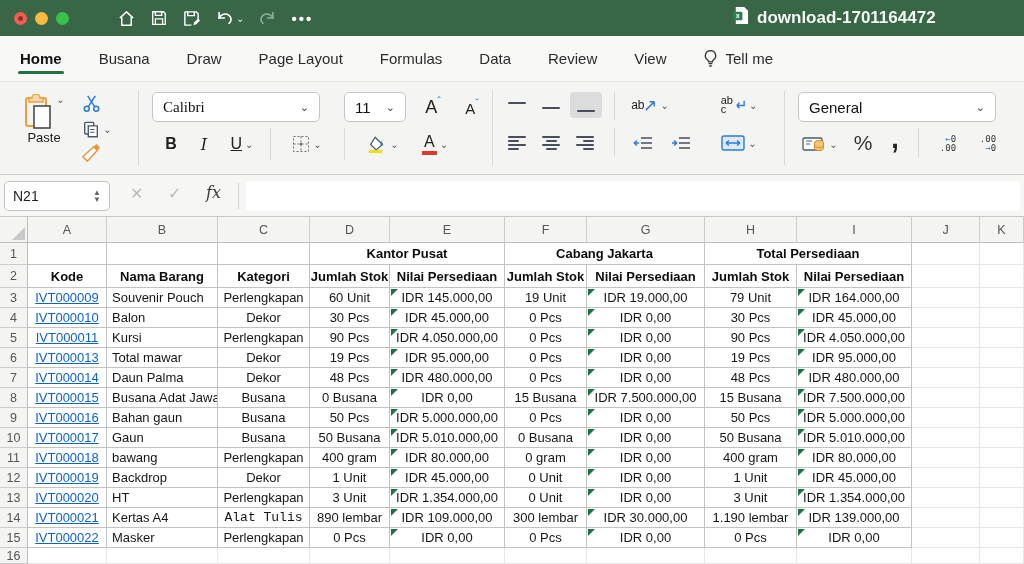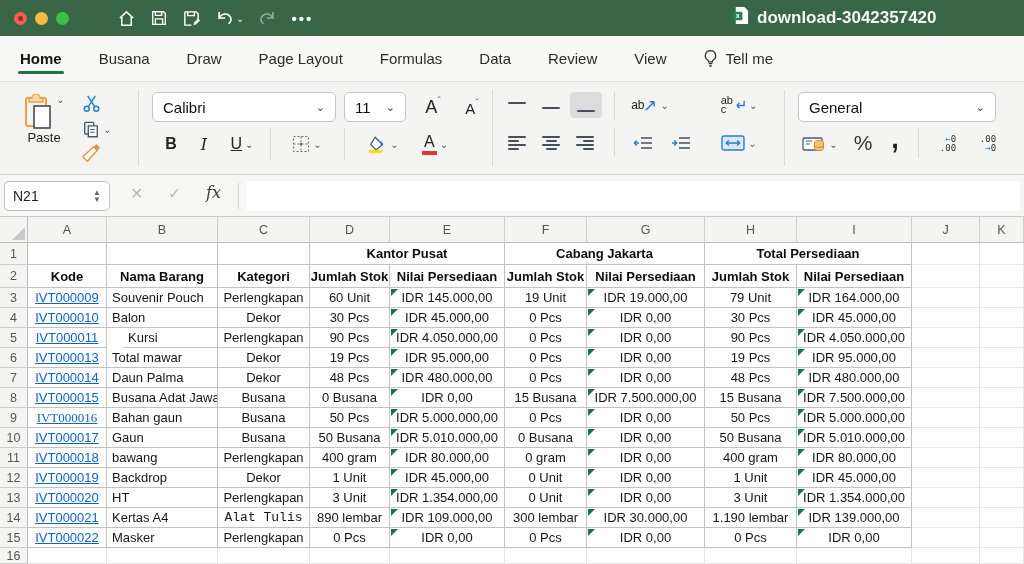--- a/index.html
+++ b/index.html
@@ -117,21 +117,21 @@
     <span class="tb-ellipsis">•••</span>
   </div>
   <div class="doc-title">
     <span>
       <svg width="17" height="19" viewBox="0 0 18 20">
           <path d="M4 1h9l4 4v14H4z" fill="#fff"></path>
           <rect x="1" y="6" width="10" height="9" rx="1" fill="#2e7d4f"></rect>
           <text x="6" y="13" font-size="7.5" fill="#fff" text-anchor="middle" font-family="Liberation Sans,sans-serif" font-weight="bold">x</text>
         </svg>
     </span>
-    <span>download-3042357420</span>
+    <span>download-1701164472</span>
   </div>
 </div>
 
 <div class="tabrow" id="tabrow">
     <div class="tab active">
       <span>Home</span>
     </div>
     <div class="tab">
       <span>Busana</span>
     </div>
@@ -191,21 +191,21 @@
     <span class="chev-s">⌄</span>
   </div>
   <div class="rbtn" style="left:78px; top:60px; width:26px; height:24px;">
     <svg width="22" height="20" viewBox="0 0 24 22">
         <path d="M3 14 15 3l4 4-11 12z" fill="#fff" stroke="#e8953a" stroke-width="1.6"></path>
         <path d="M15 3l4 4 3-3-4-4z" fill="#e8953a"></path>
       </svg>
   </div>
   <div class="vsep" style="left:138px;"></div>
 
-  <div class="combo" style="left:152px; top:10px; width:184px;">
+  <div class="combo" style="left:152px; top:10px; width:168px;font-family:Liberation Serif, serif;">
     <span>Calibri</span>
     <span class="chev">⌄</span>
   </div>
   <div class="combo" style="left:344px; top:10px; width:62px;">
     <span>11</span>
     <span class="chev">⌄</span>
   </div>
   <div class="rbtn" style="left:416px; top:12px; width:34px; height:26px;">
     <span style="font-size:18px; color:#222;">A</span>
       <span style="color:#2b7cd3; font-size:11px; margin-top:-12px;">ˆ</span>
@@ -434,21 +434,21 @@
       <div class="cell tb" style="grid-area: 5 / 4;">Dekor</div>
       <div class="cell tb" style="grid-area: 5 / 5;">30 Pcs</div>
       <div class="cell tb err" style="grid-area: 5 / 6;">IDR 45.000,00</div>
       <div class="cell tb" style="grid-area: 5 / 7;">0 Pcs</div>
       <div class="cell tb err" style="grid-area: 5 / 8;">IDR 0,00</div>
       <div class="cell tb" style="grid-area: 5 / 9;">30 Pcs</div>
       <div class="cell tb err" style="grid-area: 5 / 10;">IDR 45.000,00</div>
       <div class="cell lb" style="grid-area: 5 / 11;"></div>
       <div class="cell lb" style="grid-area: 5 / 12;"></div>
       <div class="cell tb link" style="grid-area: 6 / 2;">IVT000011</div>
-      <div class="cell tb left" style="grid-area: 6 / 3; margin-left: 16px;">Kursi</div>
+      <div class="cell tb left" style="grid-area: 6 / 3;">Kursi</div>
       <div class="cell tb" style="grid-area: 6 / 4;">Perlengkapan</div>
       <div class="cell tb" style="grid-area: 6 / 5;">90 Pcs</div>
       <div class="cell tb err" style="grid-area: 6 / 6;">IDR 4.050.000,00</div>
       <div class="cell tb" style="grid-area: 6 / 7;">0 Pcs</div>
       <div class="cell tb err" style="grid-area: 6 / 8;">IDR 0,00</div>
       <div class="cell tb" style="grid-area: 6 / 9;">90 Pcs</div>
       <div class="cell tb err" style="grid-area: 6 / 10;">IDR 4.050.000,00</div>
       <div class="cell lb" style="grid-area: 6 / 11;"></div>
       <div class="cell lb" style="grid-area: 6 / 12;"></div>
       <div class="cell tb link" style="grid-area: 7 / 2;">IVT000013</div>
@@ -477,21 +477,21 @@
       <div class="cell tb left" style="grid-area: 9 / 3;">Busana Adat Jawa</div>
       <div class="cell tb" style="grid-area: 9 / 4;">Busana</div>
       <div class="cell tb" style="grid-area: 9 / 5;">0 Busana</div>
       <div class="cell tb err" style="grid-area: 9 / 6;">IDR 0,00</div>
       <div class="cell tb" style="grid-area: 9 / 7;">15 Busana</div>
       <div class="cell tb err" style="grid-area: 9 / 8;">IDR 7.500.000,00</div>
       <div class="cell tb" style="grid-area: 9 / 9;">15 Busana</div>
       <div class="cell tb err" style="grid-area: 9 / 10;">IDR 7.500.000,00</div>
       <div class="cell lb" style="grid-area: 9 / 11;"></div>
       <div class="cell lb" style="grid-area: 9 / 12;"></div>
-      <div class="cell tb link" style="grid-area: 10 / 2; font-family: Liberation Serif, serif;">IVT000016</div>
+      <div class="cell tb link" style="grid-area: 10 / 2;">IVT000016</div>
       <div class="cell tb left" style="grid-area: 10 / 3;">Bahan gaun</div>
       <div class="cell tb" style="grid-area: 10 / 4;">Busana</div>
       <div class="cell tb" style="grid-area: 10 / 5;">50 Pcs</div>
       <div class="cell tb err" style="grid-area: 10 / 6;">IDR 5.000.000,00</div>
       <div class="cell tb" style="grid-area: 10 / 7;">0 Pcs</div>
       <div class="cell tb err" style="grid-area: 10 / 8;">IDR 0,00</div>
       <div class="cell tb" style="grid-area: 10 / 9;">50 Pcs</div>
       <div class="cell tb err" style="grid-area: 10 / 10;">IDR 5.000.000,00</div>
       <div class="cell lb" style="grid-area: 10 / 11;"></div>
       <div class="cell lb" style="grid-area: 10 / 12;"></div>

